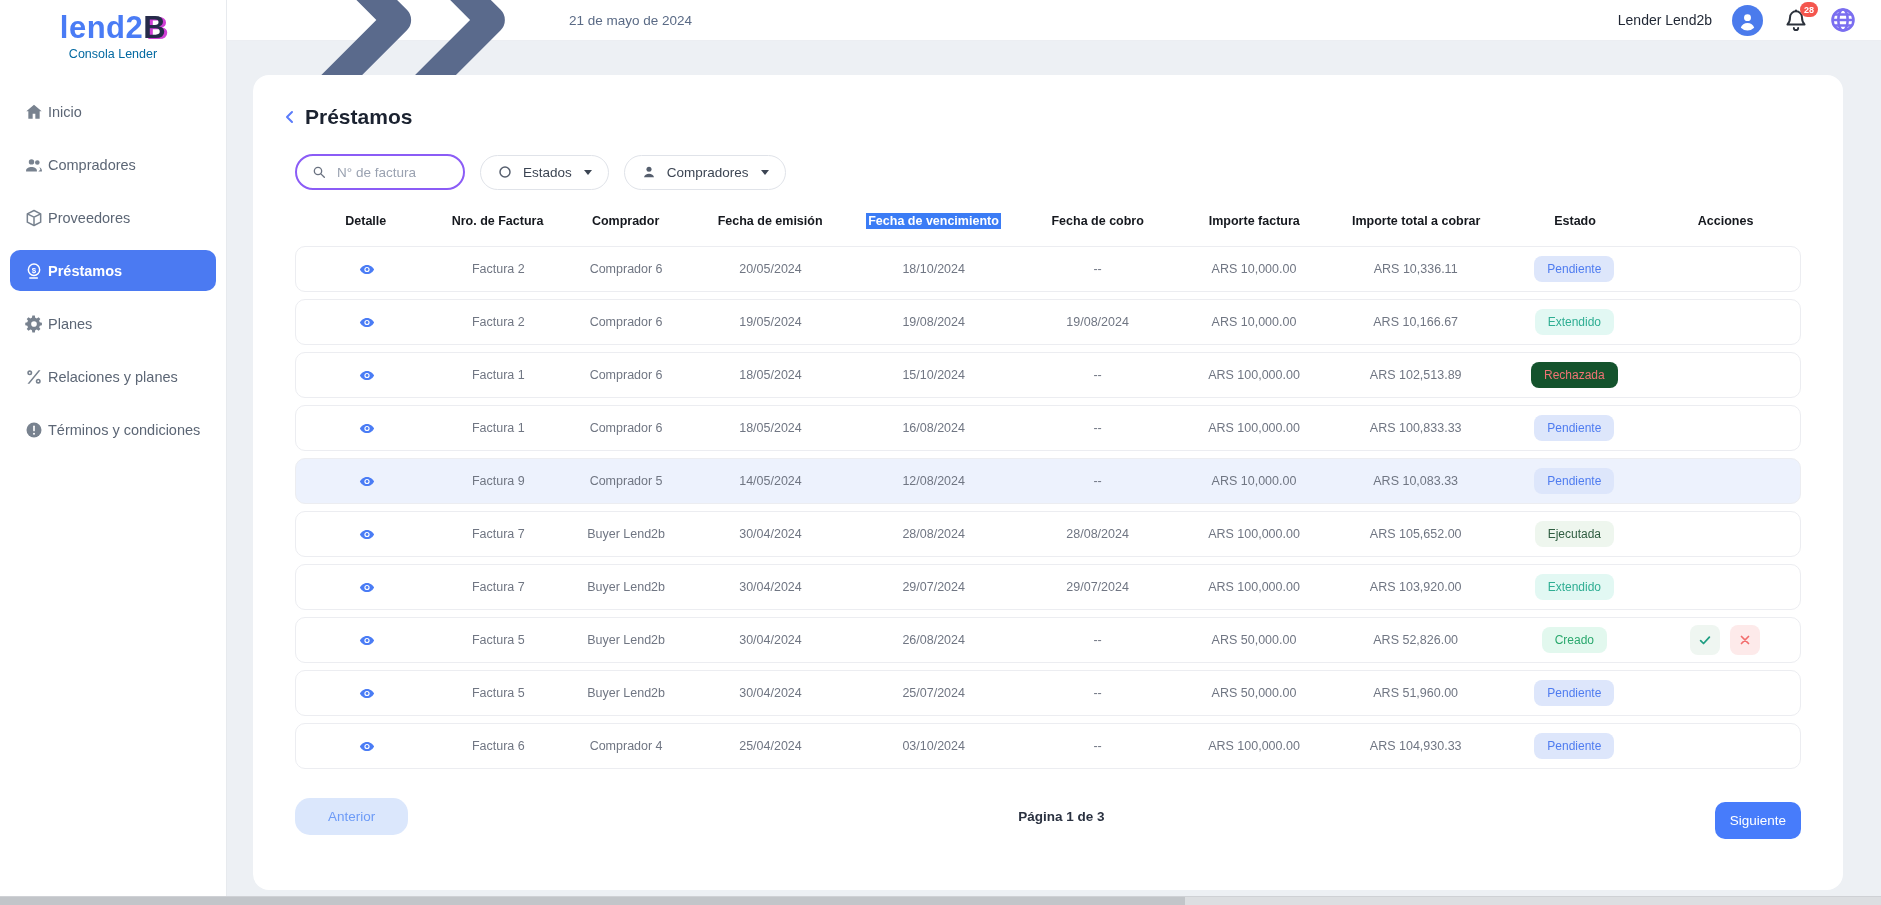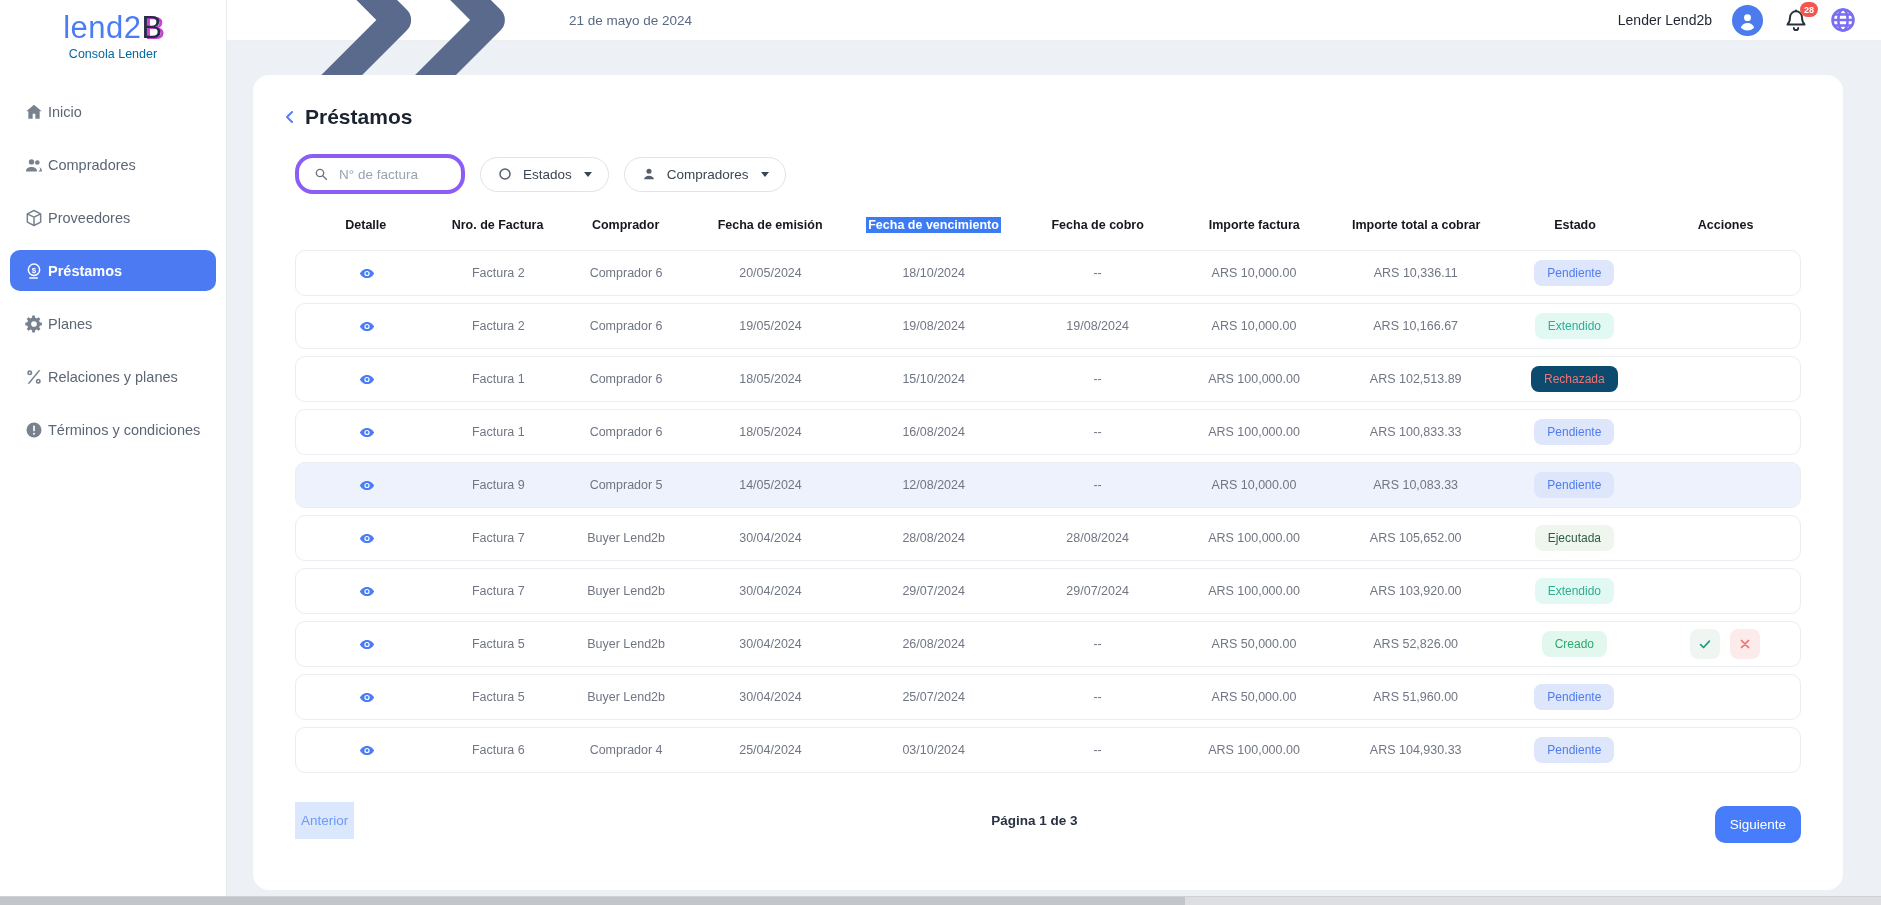--- a/index.html
+++ b/index.html
@@ -2,21 +2,21 @@
 <html><head>
 <meta charset="utf-8">
 <style>
   * { box-sizing: border-box; }
   html,body { margin:0; padding:0; width:1881px; height:905px; overflow:hidden;
     background:#edf0f4; font-family:"Liberation Sans","DejaVu Sans",sans-serif; }
   .app { display:flex; width:100%; height:100%; }
 
   
   .sidebar { width:227px; background:#fff; border-right:1px solid #e7eaee; flex-shrink:0; padding-top:12px; }
-  .logo { text-align:center; font-size:31px; font-weight:400; color:#4a7cf5; letter-spacing:.5px; line-height:1; }
+  .logo { text-align:center; font-size:31px; font-weight:700; color:#4a7cf5; letter-spacing:.5px; line-height:1; }
   .logo-b { color:#262b4a; text-shadow:3px 1px 0 #cf3fd4; }
   .logo-sub { text-align:center; color:#0369a1; font-size:12.5px; margin-top:4px; }
   .nav { margin-top:30px; padding:0 10px; }
   .side-item { display:flex; align-items:center; gap:4px; height:41px; border-radius:10px;
     padding:0 14px; color:#5c6675; font-size:14.5px; margin-bottom:12px; cursor:pointer; }
   .side-item .ic { width:20px; height:20px; color:#78828f; flex-shrink:0; }
   .side-item.active { background:#4b7af2; color:#fff; font-weight:600; }
   .side-item.active .ic { color:#fff; }
   .side-item .chev { margin-left:auto; width:16px; height:16px; color:#6b7585; }
 
@@ -38,21 +38,21 @@
   .globe { width:28px; height:28px; color:#7a6ef0; cursor:pointer; }
 
   .content { flex:1; padding:34px 38px 0 26px; }
   .card { background:#fff; border-radius:16px; height:815px; padding:30px 42px 0 42px; }
 
   .page-title { display:flex; align-items:center; gap:7px; font-size:21px; font-weight:700;
     color:#1b2230; margin-left:-13px; }
   .back-btn { background:none; border:none; padding:0; cursor:pointer; width:16px; height:16px; color:#5b7cfa; }
 
   .filters { display:flex; gap:15px; margin-top:25px; align-items:center; }
-  .search-pill { display:flex; align-items:center; gap:8px; border:4px solid #8b5cf6;
+  .search-pill { display:flex; align-items:center; gap:8px; border:2px solid #8b5cf6;
     border-radius:18px; height:35px; padding:16px 14px; width:170px; }
   .search-pill .ic { width:16px; height:16px; color:#6a7281; flex-shrink:0; }
   .search-pill input { border:none; outline:none; font-size:13.5px; width:100%; color:#3e4656; background:transparent; }
   .search-pill input::placeholder { color:#9aa2b1; }
   .pill { display:flex; align-items:center; gap:10px; border:1px solid #e0e3e9; background:#fff;
     border-radius:18px; height:35px; padding:0 16px; font-size:13.5px; color:#3c4553; cursor:pointer; }
   .pill .ic { width:16px; height:16px; color:#555e6d; }
   .caret { width:0; height:0; border-left:4.5px solid transparent; border-right:4.5px solid transparent;
     border-top:5.5px solid #3c4553; margin-left:2px; }
 
@@ -63,34 +63,34 @@
   .th.selected .th-text { background:#3b7cf5; color:#fff; padding:1px 2px; }
   .row { align-items:center; border:1px solid #ecedf1; border-radius:10px; height:46px;
     margin-bottom:7px; font-size:12.5px; color:#707683; background:#fff; }
   .row.highlighted { background:#edf2fd; }
   .cell { text-align:center; overflow:hidden; white-space:nowrap; }
   .eye-btn { width:22px; height:17px; color:#4a7cf5; margin:0 auto; display:block;
     background:none; border:none; cursor:pointer; padding:0; }
   .badge { display:inline-block; border-radius:8px; padding:6px 13px; font-size:12px; }
   .badge.pendiente { background:#dde6fb; color:#4f7cf0; }
   .badge.extendido { background:#e2f8f3; color:#2fae93; }
-  .badge.rechazada { background:#0c4a6e; color:#f07474;text-align:right; }
+  .badge.rechazada { background:#14532d; color:#f07474;text-align:right; }
   .badge.ejecutada { background:#eef6ee; color:#2f5d41; }
   .badge.creado    { background:#e2f8ee; color:#2aa86d; }
   .actions { display:flex; gap:10px; justify-content:center; }
   .action { width:30px; height:30px; border-radius:8px; border:none; cursor:pointer;
     display:flex; align-items:center; justify-content:center; padding:0; }
   .action.approve { background:#eff6f1; color:#1d9e82; }
   .action.reject  { background:#fdeaea; color:#f26d6d; }
   .action .ic { width:14px; height:14px; }
 
   
   .pagination { display:flex; align-items:center; margin-top:24px; }
-  .btn-prev { background:#dbe7fc; color:#6d9bf7; border:none; border-radius:0;
-    padding:11px 6px; font-size:13.5px; cursor:pointer; }
+  .btn-prev { background:#dbe7fc; color:#6d9bf7; border:none; border-radius:15px;
+    padding:11px 33px; font-size:13.5px; cursor:pointer; }
   .page-info { flex:1; text-align:center; font-size:13.5px; color:#2a3140; font-weight:600; }
   .btn-next { background:#477cfb; color:#fff; border:none; border-radius:10px;
     padding:11px 15px; font-size:13.5px; cursor:pointer;margin-top:9px; }
 
   
   .hscrollbar { position:fixed; left:0; right:0; bottom:0; height:9px; background:#dcdee1; border-top:1px solid #cfd1d5; }
   .hthumb { height:100%; width:63%; background:#c2c5c9; }
 </style>
 </head>
 <body>

